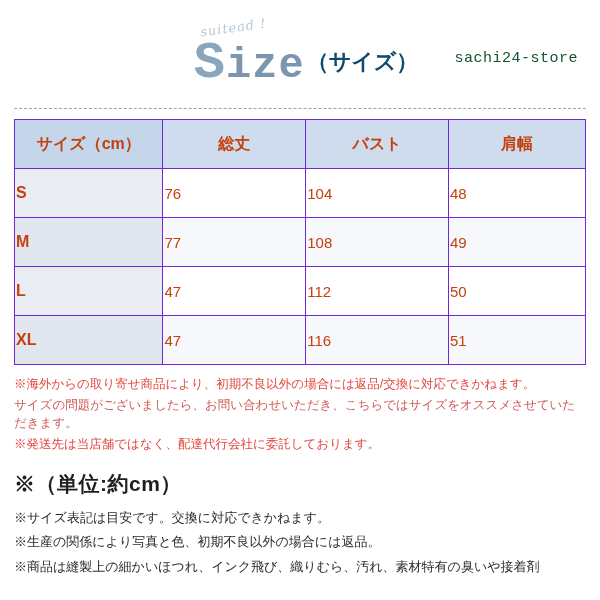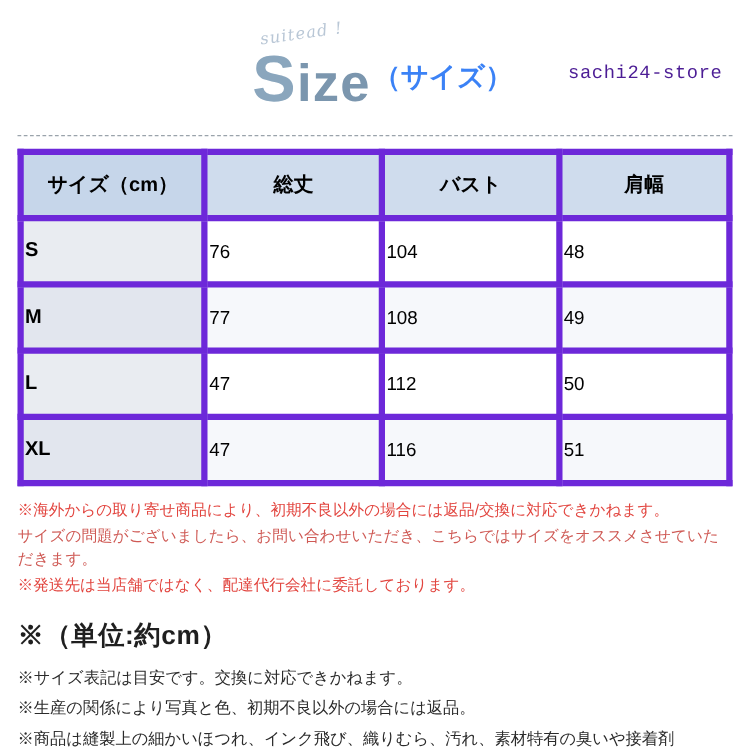--- a/index.html
+++ b/index.html
@@ -21,21 +21,21 @@
     box-sizing: border-box;
     padding: 0 14px;
   }
   .brand {
     position: absolute;
     top: 16px;
     right: 22px;
     font-family: "Liberation Mono", monospace;
     font-size: 15px;
     letter-spacing: 0.5px;
-    color: #4c1d95;
+    color: #14532d;
   }
   .title-block {
     position: relative;
     height: 70px;
     margin-top: 34px;
     text-align: center;
   }
   .title-inner {
     position: relative;
     display: inline-block;
@@ -47,56 +47,56 @@
     left: 18px;
     font-family: "DejaVu Serif", serif;
     font-style: italic;
     font-size: 13px;
     color: #b9c7d6;
     transform: rotate(-8deg);
     letter-spacing: 1px;
   }
   .size-word {
     display: inline-block;
-    font-family: Liberation Sans, sans-serif;
+    font-family: Liberation Mono, monospace;
     font-size: 42px;
     font-weight: bold;
     color: #7b96ae;
     letter-spacing: 1px;
     vertical-align: middle;
   }
   .size-word .cap {
     font-size: 52px;
     color: #8aa6bd;
   }
   .size-jp {
     display: inline-block;
     font-size: 22px;
     font-weight: bold;
-    color: #3b82f6;
+    color: #0c4a6e;
     vertical-align: middle;
     margin-left: 2px;
     padding-bottom: 4px;
   }
   .dashed-rule {
     border: none;
     border-top: 1px dashed #9aa3ab;
     margin: 4px 0 10px 0;
   }
   table.size-table {
     width: 100%;
     border-collapse: collapse;
     table-layout: fixed;
   }
   table.size-table th,
   table.size-table td {
-    border: 5px solid #6d28d9;
+    border: 1px solid #6d28d9;
     font-size: 15px;
     height: 46px;
-    color: #000000;
+    color: #c2410c;
   }
   table.size-table thead th {
     background: #cfdced;
     font-weight: bold;
     font-size: 16px;
   }
   table.size-table thead th:first-child {
     background: #c6d6ea;
   }
   table.size-table td.label-cell {

